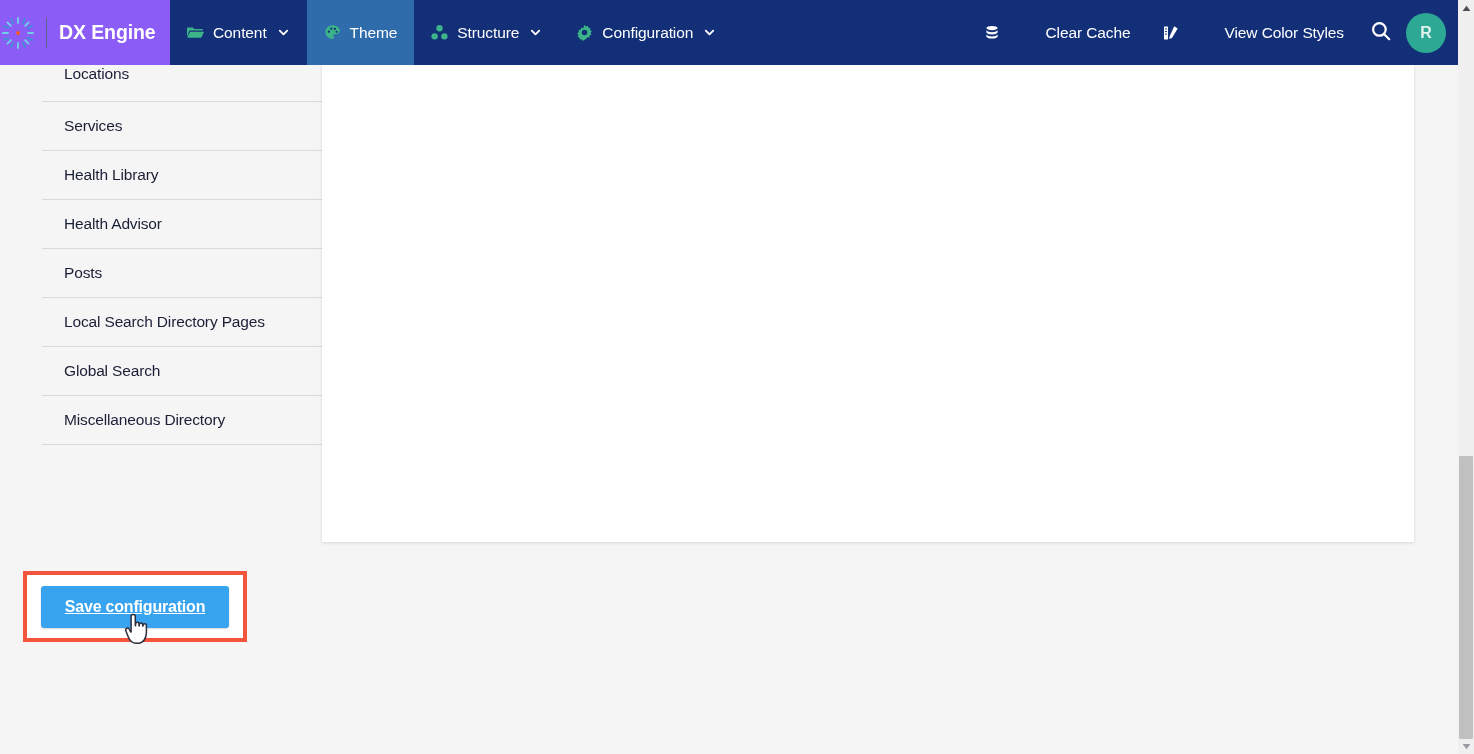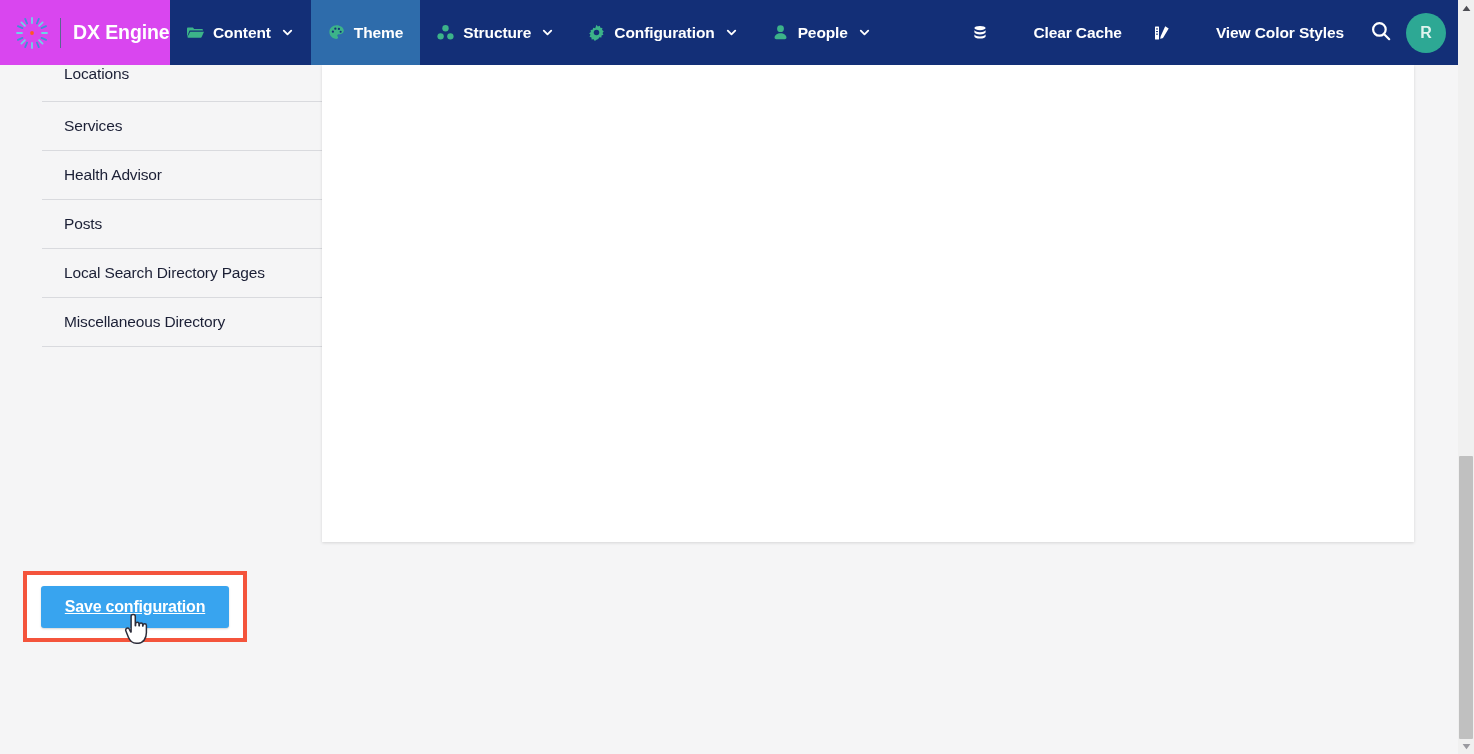--- a/index.html
+++ b/index.html
@@ -26,26 +26,25 @@
     position: absolute;
     top: 0; left: 0;
     width: 1458px;
     height: 65px;
     background: #132f77;
     display: flex;
     align-items: stretch;
     z-index: 10;
   }
   .brand {
-    background: #d946ef;
+    background: #8b5cf6;
     width: 170px;
     display: flex;
     align-items: center;
     gap: 0;
-    padding-left: 14px;
     box-sizing: border-box;
     flex: 0 0 auto;
   }
   .logo-mark {
     width: 36px;
     height: 36px;
     flex: 0 0 auto;
     position: relative;
   }
   .brand-divider {
@@ -68,21 +67,21 @@
     align-items: stretch;
     flex: 0 0 auto;
   }
   .nav-item {
     display: flex;
     align-items: center;
     gap: 9px;
     padding: 0 17px;
     color: #ffffff;
     font-size: 15.5px;
-    font-weight: 700;
+    font-weight: 400;
     white-space: nowrap;
     cursor: pointer;
     user-select: none;
   }
   .nav-item.active {
     background: #2e6cab;
   }
   .nav-item .nav-label { letter-spacing: -0.1px; }
   .nav-icon {
     width: 17px;
@@ -335,34 +334,20 @@
           </svg>
         </span>
         <span class="nav-label">Configuration</span>
         <span class="caret">
           <svg width="13" height="13" viewBox="0 0 14 14" fill="none" stroke="#ffffff" stroke-width="2" stroke-linecap="round" stroke-linejoin="round">
               <path d="M3 5l4 4 4-4"></path>
             </svg>
         </span>
       </div>
 
-      <div class="nav-item">
-        <span class="nav-icon">
-          <svg width="17" height="17" viewBox="0 0 16 16" fill="#3cb389">
-            <circle cx="8" cy="4.4" r="3.2"></circle>
-            <path d="M8 8.6c-3.1 0-5.6 1.9-5.6 4.2 0 .9.7 1.6 1.6 1.6h8c.9 0 1.6-.7 1.6-1.6 0-2.3-2.5-4.2-5.6-4.2z"></path>
-          </svg>
-        </span>
-        <span class="nav-label">People</span>
-        <span class="caret">
-          <svg width="13" height="13" viewBox="0 0 14 14" fill="none" stroke="#ffffff" stroke-width="2" stroke-linecap="round" stroke-linejoin="round">
-              <path d="M3 5l4 4 4-4"></path>
-            </svg>
-        </span>
-      </div>
 
     </div>
 
     <div class="nav-spacer"></div>
 
     <div class="nav-right">
 
       <div class="nav-item">
         <span class="nav-icon">
           <svg width="16" height="16" viewBox="0 0 16 16" fill="#ffffff">
@@ -406,27 +391,33 @@
   <div class="content-area">
 
     <nav class="sidebar">
       <div class="side-item">
         <span>Locations</span>
       </div>
       <div class="side-item">
         <span>Services</span>
       </div>
       <div class="side-item">
+        <span>Health Library</span>
+      </div>
+      <div class="side-item">
         <span>Health Advisor</span>
       </div>
       <div class="side-item">
         <span>Posts</span>
       </div>
       <div class="side-item">
         <span>Local Search Directory Pages</span>
+      </div>
+      <div class="side-item">
+        <span>Global Search</span>
       </div>
       <div class="side-item">
         <span>Miscellaneous Directory</span>
       </div>
     </nav>
 
     <div class="panel"></div>
 
     <div class="save-wrap">
       <button class="save-btn">Save configuration</button>

